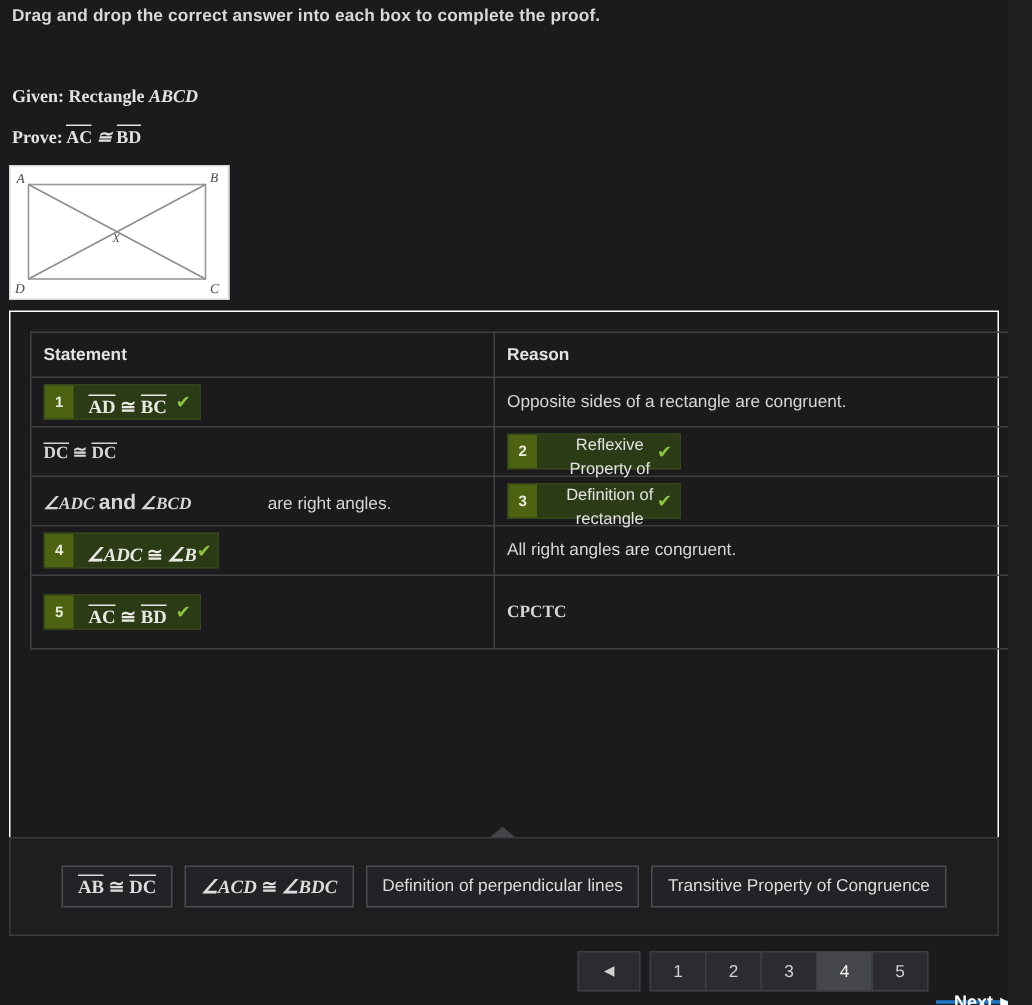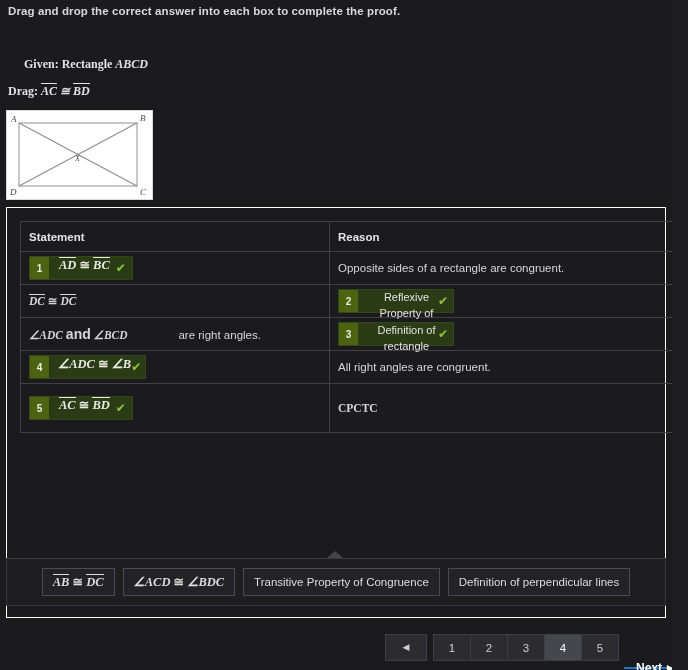--- a/index.html
+++ b/index.html
@@ -36,42 +36,41 @@
     left: 8px; top: 5px;
     font-size: 11.5px;
     font-weight: bold;
     color: #d8d8d8;
     letter-spacing: .1px;
   }
 
   
   .given {
     position: absolute;
-    left: 24px; top: 57px;
+    left: 8px; top: 57px;
     font-size: 12px;
     font-weight: bold;
     color: #e2e2e2;
     font-family: "Liberation Serif", serif;
   }
   .prove {
     position: absolute;
     left: 8px; top: 84px;
     font-size: 12px;
     font-weight: bold;
     color: #e2e2e2;
     font-family: "Liberation Serif", serif;
   }
   .mathi {
     font-family: "Liberation Serif", serif;
     font-style: italic;
     font-weight: bold;
   }
   .ovl {
     font-family: "Liberation Serif", serif;
-    font-style: italic;
     font-weight: bold;
     border-top: 1px solid currentColor;
     padding-top: 0px;
   }
 
   
   .figure {
     position: absolute;
     left: 6px; top: 110px;
     width: 145px; height: 88px;
@@ -142,21 +141,21 @@
     font-weight: bold;
     font-family: "Liberation Sans", sans-serif;
     width: 19px;
     display: flex;
     align-items: center;
     justify-content: center;
     flex: 0 0 19px;
   }
   .chip .chiptext {
     display: flex;
-    align-items: flex-start;
+    align-items: flex-end;
     padding: 0 4px 0 10px;
     font-family: "Liberation Serif", serif;
     font-weight: bold;
     font-size: 12.5px;
     color: #e9e9e4;
     white-space: nowrap;
   }
   .chip .tick {
     color: #8ec63f;
     font-size: 12px;
@@ -199,21 +198,21 @@
     width: 0; height: 0;
     border-left: 8px solid transparent;
     border-right: 8px solid transparent;
     border-bottom: 7px solid #44444a;
   }
 
   
   .bank {
     position: absolute;
     left: 6px; top: 558px;
-    width: 660px; height: 48px;
+    width: 660px; height: 66px;
     border: 1px solid #3a3a3e;
     box-sizing: border-box;
     background: #1e1e21;
     display: flex;
     align-items: center;
     justify-content: center;
     gap: 8px;
   }
   .tile {
     border: 1px solid #4b4b51;
@@ -281,21 +280,21 @@
 
   <div class="instruction">Drag and drop the correct answer into each box to complete the proof.</div>
 
   <div class="given">
     <span>Given:</span>
     <span>Rectangle</span>
     <span class="mathi">ABCD</span>
   </div>
 
   <div class="prove">
-    <span>Drag:</span>
+    <span>Prove:</span>
     <span class="ovl">AC</span>
     <span class="mathi">≅</span>
     <span class="ovl">BD</span>
   </div>
 
   <div class="figure">
     <svg width="143" height="86" viewBox="0 0 143 86">
       <rect x="12" y="12" width="118" height="63" fill="none" stroke="#9a9a9a" stroke-width="1.1"></rect>
       <line x1="12" y1="12" x2="130" y2="75" stroke="#8d8d8d" stroke-width="1.1"></line>
       <line x1="130" y1="12" x2="12" y2="75" stroke="#8d8d8d" stroke-width="1.1"></line>
@@ -380,22 +379,22 @@
 
       </tbody>
     </table>
   </div>
 
   <div class="pointer"></div>
 
   <div class="bank">
     <div class="tile math"><span class="ovl">AB</span>&nbsp;≅&nbsp;<span class="ovl">DC</span></div>
     <div class="tile math"><span class="mathi">∠ACD</span>&nbsp;≅&nbsp;<span class="mathi">∠BDC</span></div>
+    <div class="tile">Definition of perpendicular lines</div>
     <div class="tile">Transitive Property of Congruence</div>
-    <div class="tile">Definition of perpendicular lines</div>
   </div>
 
   <div class="pager">
     <div class="pgbtn prev">
       <span class="arrow-l">◀</span>
     </div>
     <div class="pgbtn">1</div>
     <div class="pgbtn">2</div>
     <div class="pgbtn">3</div>
     <div class="pgbtn active">4</div>

